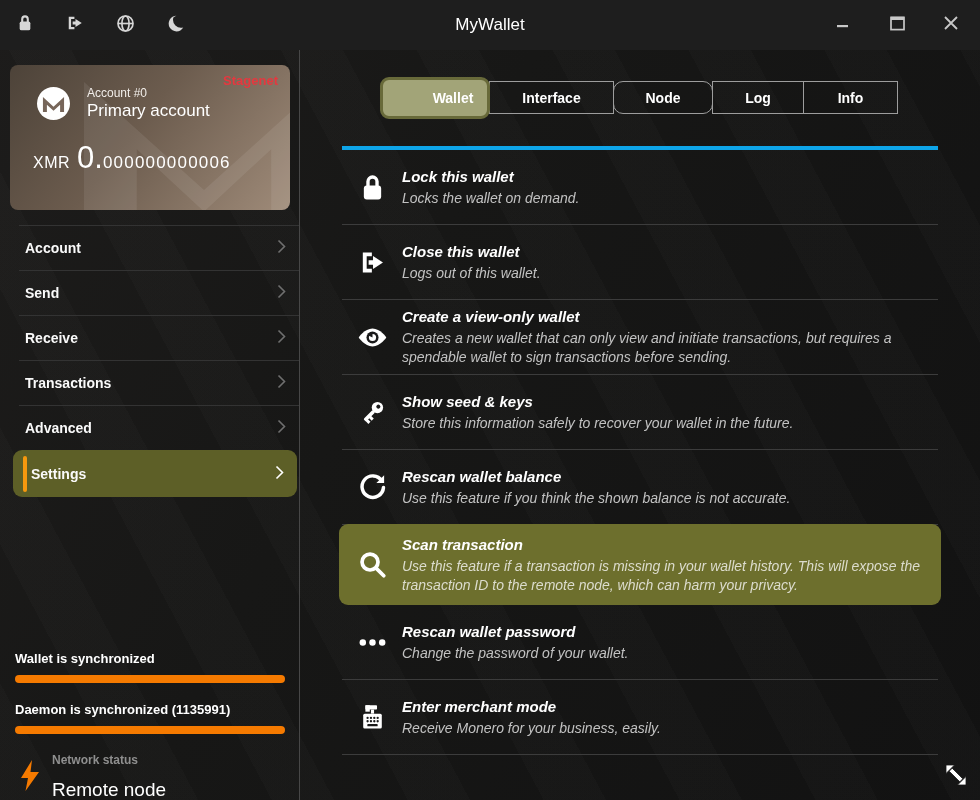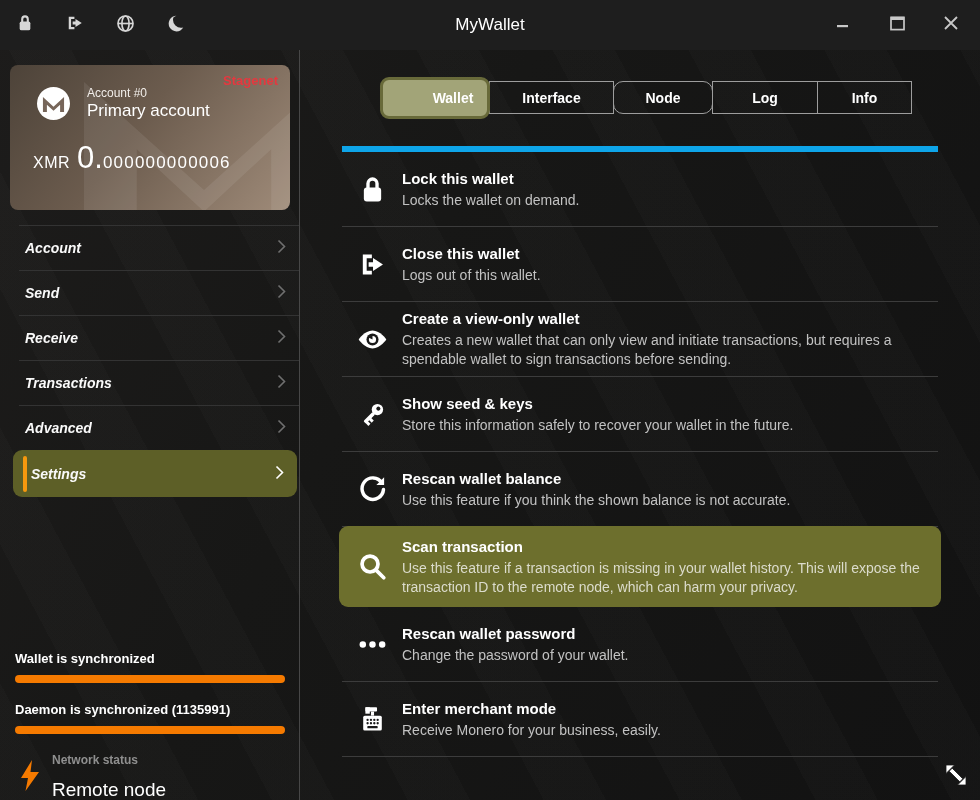--- a/index.html
+++ b/index.html
@@ -25,42 +25,42 @@
   .card-watermark { position:absolute; right:-34px; bottom:-44px; width:240px; height:200px; }
   .net-label { position:absolute; top:8px; right:12px; color:#e5383f; font-weight:bold; font-size:13px; }
   .card-top { position:absolute; left:27px; top:21px; display:flex; align-items:center; gap:17px; }
   .monero-logo { width:33px; height:33px; flex:0 0 33px; }
   .acct-num { font-size:12px; color:#f1ede9; }
   .acct-name { font-size:17px; color:#ffffff; margin-top:1px; }
   .balance { position:absolute; left:23px; bottom:34px; color:#ffffff; display:flex; align-items:baseline; }
   .bal-cur { font-size:16px; margin-right:7px; letter-spacing:0.5px; }
   .bal-int { font-size:31px; }
   .bal-frac { font-size:17px; letter-spacing:1.2px; }
-  .menu { position:absolute; top:175px; left:0; right:0;font-style:italic; }
+  .menu { position:absolute; top:175px; left:0; right:0; }
   .menu-item { position:relative; height:45px; margin-left:19px; border-top:1px solid #333333;
     display:flex; align-items:center; justify-content:space-between; padding:0 13px 0 6px;
     color:#fafafa; font-size:14px; font-weight:bold; cursor:pointer; }
   .menu-item.active { height:47px; margin-left:13px; margin-right:2px; border-top-color:transparent;
     background:#5d5f27; border-radius:9px; padding-left:18px; }
   .menu-item.active::before { content:""; position:absolute; left:10px; top:5px; bottom:5px; width:4px; border-radius:2px; background:#f6980e; }
   .status { position:absolute; left:15px; top:601px; width:270px; }
   .sync-label { font-size:13px; font-weight:bold; color:#ffffff; margin-bottom:9px; }
   .sync-bar { height:8px; border-radius:4px; background:#f57a00; margin-bottom:19px; }
   .net-row { display:flex; align-items:center; gap:10px; margin-top:4px; padding-left:3px; }
   .net-status-label { font-size:12px; font-weight:bold; color:#8f8f8f; }
   .net-status-value { font-size:19px; color:#ffffff; margin-top:12px; }
   
   .main { position:absolute; left:300px; top:50px; width:680px; height:750px; }
   .tabs { position:absolute; left:80px; top:31px; height:33px; display:flex; align-items:center; }
   .tab { height:33px; border:1px solid #9d9d9d; margin-left:-1px; display:flex; align-items:center; justify-content:center;
     color:#ffffff; font-weight:bold; font-size:14px; cursor:pointer; }
   .tab:nth-child(1){ width:110px;padding-left:36px; } .tab:nth-child(2){ width:125px; } .tab:nth-child(3){ width:100px;border-radius:10px; }
-  .tab:nth-child(4){ width:106px; } .tab:nth-child(5){ width:95px; }
+  .tab:nth-child(4){ width:92px; } .tab:nth-child(5){ width:95px; }
   .tab.active { height:42px; background:#a2a478; border:3px solid #686a3a; border-radius:9px; margin-left:0; z-index:2; }
-  .rows { position:absolute; left:42px; top:96px; width:596px; border-top:6px solid #0ea5e9; }
+  .rows { position:absolute; left:42px; top:96px; width:596px; border-top:4px solid #0ea5e9;font-style:italic; }
   .row { height:75px; display:flex; align-items:center; border-bottom:1px solid #3c3c3c; cursor:pointer; }
   .row-icon { width:60px; min-width:60px; display:flex; justify-content:center; align-items:center; }
   .row-text { flex:1; padding-right:4px; }
   .row-title { color:#ffffff; font-weight:bold; font-size:15px; line-height:20px; margin-bottom:2px; }
   .row-desc { color:#c2c2c2; font-size:14px; line-height:19px; }
   .row.hl { height:81px; background:#6d6f2d; border-radius:9px; border-bottom:none; margin:-1px -3px 0; padding:0 3px; position:relative; z-index:1; }
   .row.hl .row-desc { color:#dcdccd; }
   .resize-cursor { position:absolute; left:941px; top:760px; width:30px; height:30px; cursor:nwse-resize; }
 </style>
 </head>

